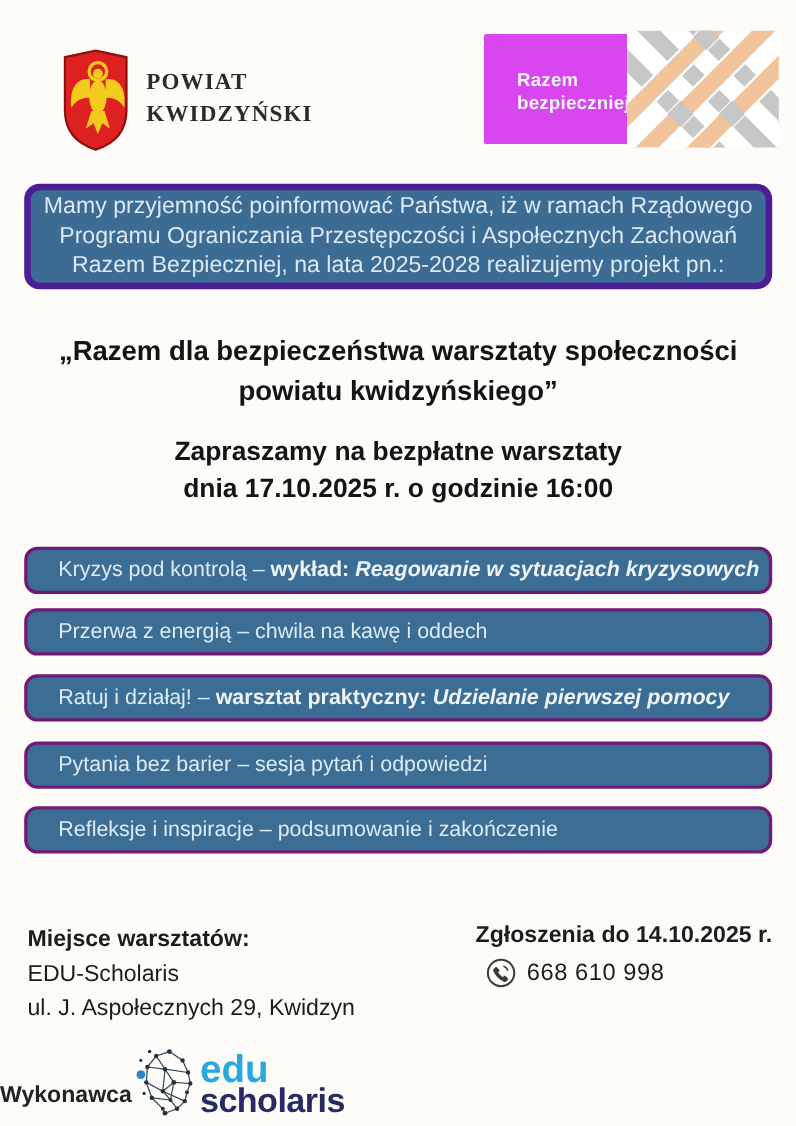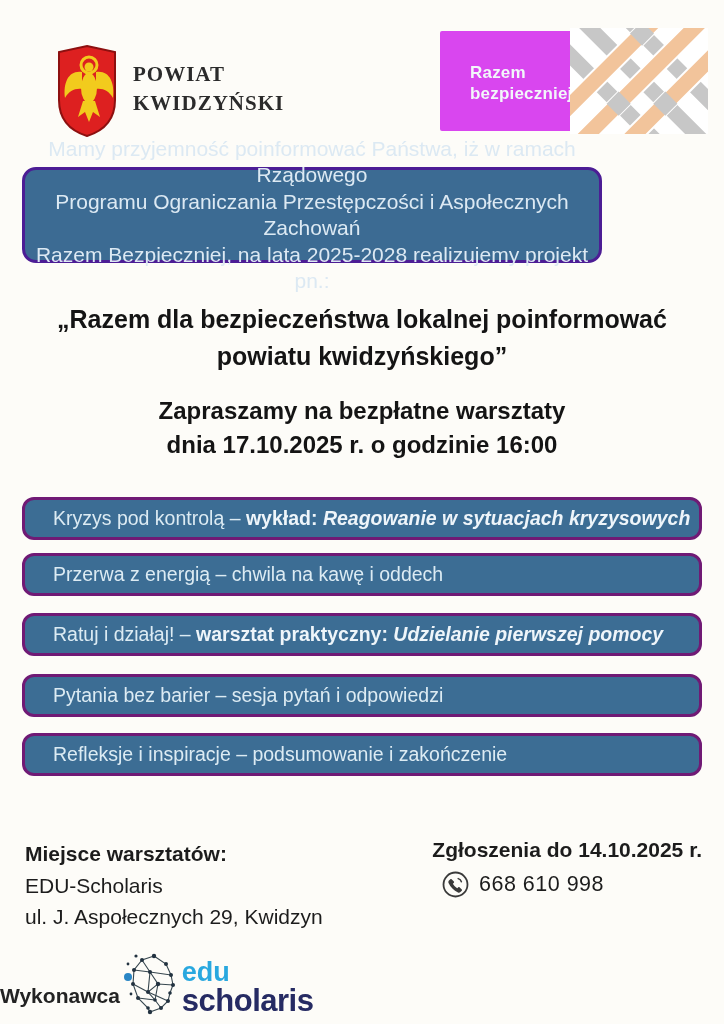--- a/index.html
+++ b/index.html
@@ -20,22 +20,22 @@
     position:absolute;left:0;top:3px;width:150px;height:100px;
     background:#d946ef;border-radius:2px;
   }
   .razem-box-text{
     position:absolute;left:30px;top:31px;color:#f2f6fa;
     font-size:17px;line-height:21px;font-weight:600;letter-spacing:.2px;
   }
   .weave{position:absolute;left:130px;top:0;width:138px;height:106px;}
   
   .banner{
-    position:absolute;left:22px;top:167px;width:580px;height:96px;
-    background:#3c6b93;border-radius:14px;border:3px solid #4c1d95;
+    position:absolute;left:22px;top:167px;width:680px;height:96px;
+    background:#3c6b93;border-radius:14px;border:6px solid #4c1d95;
     box-sizing:border-box;display:flex;align-items:center;justify-content:center;
   }
   .banner-text{
     text-align:center;color:#dce9f3;font-size:21px;line-height:26.5px;font-weight:500;
   }
   
   .title{
     position:absolute;left:0;top:301px;width:724px;text-align:center;
     font-weight:bold;font-size:25px;line-height:37px;color:#141414;
   }
@@ -70,21 +70,21 @@
   }
   .phone-number{font-size:21.5px;letter-spacing:.5px;}
   
   .footer{
     position:absolute;left:0;top:946px;width:724px;height:74px;
     display:flex;align-items:flex-end;
   }
   .executor{font-weight:bold;font-size:21px;color:#232323;margin:0 4px 12px 0;}
   .head-net{width:56px;height:70px;margin-right:2px;}
   .brand{display:flex;flex-direction:column;align-items:flex-start;margin-bottom:4px;}
-  .brand-top{color:#29a8df;font-weight:bold;font-size:27px;line-height:25px;}
+  .brand-top{color:#29a8df;font-weight:bold;font-size:35px;line-height:25px;}
   .brand-bottom{color:#262b63;font-weight:bold;font-size:31px;line-height:31px;letter-spacing:-.5px;}
 </style>
 </head>
 <body>
 
 <div class="poster">
 
   <svg class="coa" viewBox="0 0 64 94">
     <path d="M32 2 L60 8 V56 C60 76 48 87 32 92 C16 87 4 76 4 56 V8 Z" fill="#dd2020" stroke="#8d1010" stroke-width="2"></path>
     <circle cx="34" cy="21" r="8" fill="none" stroke="#f2cb1d" stroke-width="3"></circle>
@@ -131,21 +131,21 @@
 
   <div class="banner">
     <div class="banner-text">
       <div>Mamy przyjemność  poinformować Państwa, iż  w ramach Rządowego</div>
       <div>Programu  Ograniczania Przestępczości i Aspołecznych Zachowań</div>
       <div>Razem Bezpieczniej, na lata 2025-2028 realizujemy projekt pn.:</div>
     </div>
   </div>
 
   <div class="title">
-    <div>„Razem dla bezpieczeństwa lokalnej poinformować</div>
+    <div>„Razem dla bezpieczeństwa warsztaty społeczności</div>
     <div>powiatu kwidzyńskiego”</div>
   </div>
 
   <div class="invite">
     <div>Zapraszamy na bezpłatne warsztaty</div>
     <div>dnia 17.10.2025 r. o godzinie 16:00</div>
   </div>
 
   <div class="bar bar1">
     <span>Kryzys pod kontrolą – </span><span class="seg-bold">wykład: </span><span class="seg-em">Reagowanie w sytuacjach kryzysowych</span>

